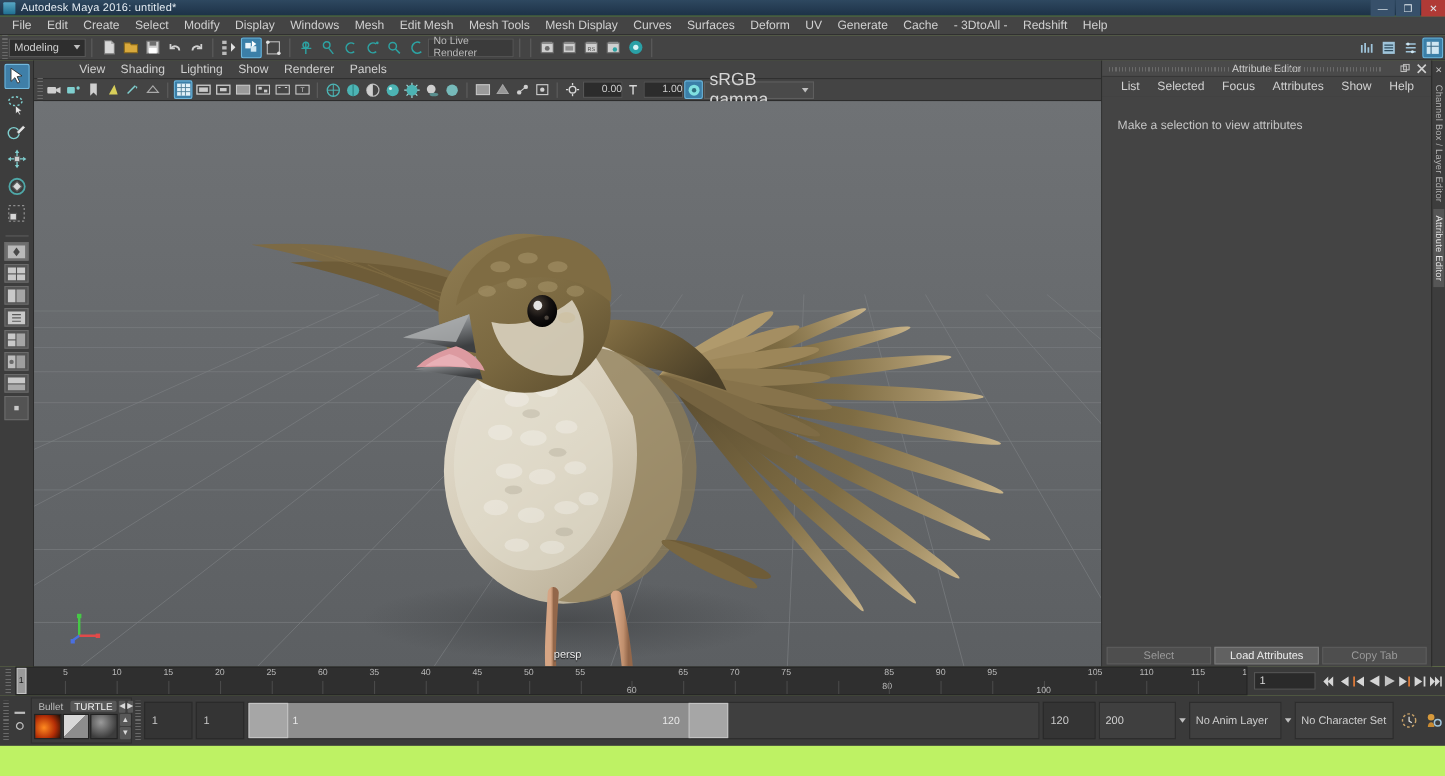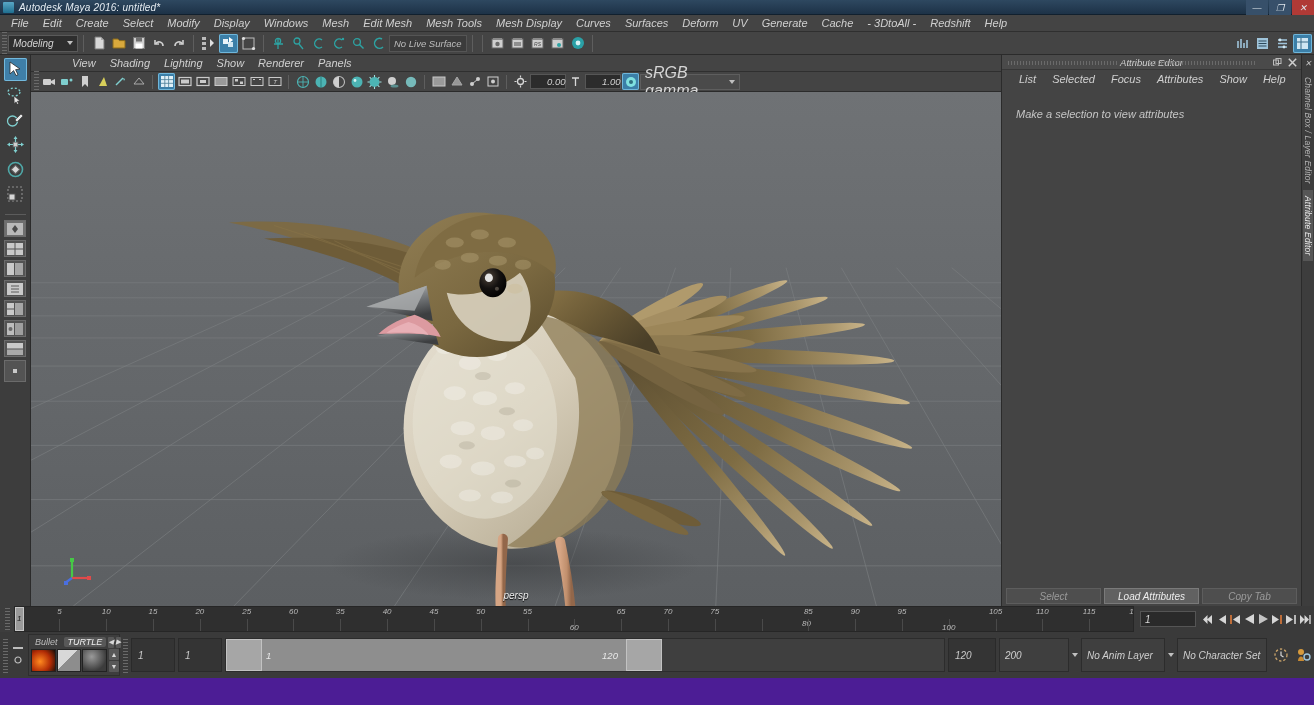--- a/index.html
+++ b/index.html
@@ -3,21 +3,21 @@
 <meta charset="utf-8">
 <style>
   * { box-sizing: border-box; margin: 0; padding: 0; }
   html, body {
     width: 1314px; height: 705px;
     background: #444; overflow: hidden;
     font-family: "Liberation Sans", sans-serif;
     font-size: 11px; color: #c8c8c8;
     -webkit-font-smoothing: antialiased;
   }
-  #app { position: relative; width: 1314px; height: 705px; background: #4c1d95; font-style: italic; }
+  #app { position: relative; width: 1314px; height: 705px; background: #bef264; }
 
   
   .titlebar {
     height: 15px; background: linear-gradient(#2e4860, #1d3247);
     display: flex; align-items: center; padding-left: 3px;
     border-bottom: 1px solid #11202e; position: relative;
   }
   .title-ico { width: 11px; height: 11px; background: linear-gradient(#59a7c6,#1f6f90);
     border-radius: 1px; margin-right: 5px; flex: none; }
   .title-text { font-size: 10px; color: #e6edf3; letter-spacing: .2px; }
@@ -283,21 +283,21 @@
           <circle cx="6" cy="6" r="3.4" fill="none" stroke="#2da3a3" stroke-width="1.3"></circle>
           <path d="M8.5 8.5l4 4" stroke="#2da3a3" stroke-width="1.4"></path>
         </svg>
     </div>
     <div class="tbtn">
       <svg width="15" height="15" viewBox="0 0 15 15">
           <path d="M11 3a5 5 0 1 0 1 8" fill="none" stroke="#2da3a3" stroke-width="1.5"></path>
         </svg>
     </div>
     <div class="nolive">
-      <span>No Live Surface</span>
+      <span>No Live Renderer</span>
     </div>
     <div class="sep"></div>
     <div class="sep"></div>
     <div class="tbtn">
       <svg width="15" height="15" viewBox="0 0 15 15">
           <rect x="2" y="3" width="11" height="9" fill="#cfcfcf" stroke="#666"></rect>
           <rect x="3" y="2" width="9" height="2" fill="#8a8a8a"></rect>
           <circle cx="7.5" cy="8" r="2.2" fill="#6a6a6a"></circle>
         </svg>
     </div>

